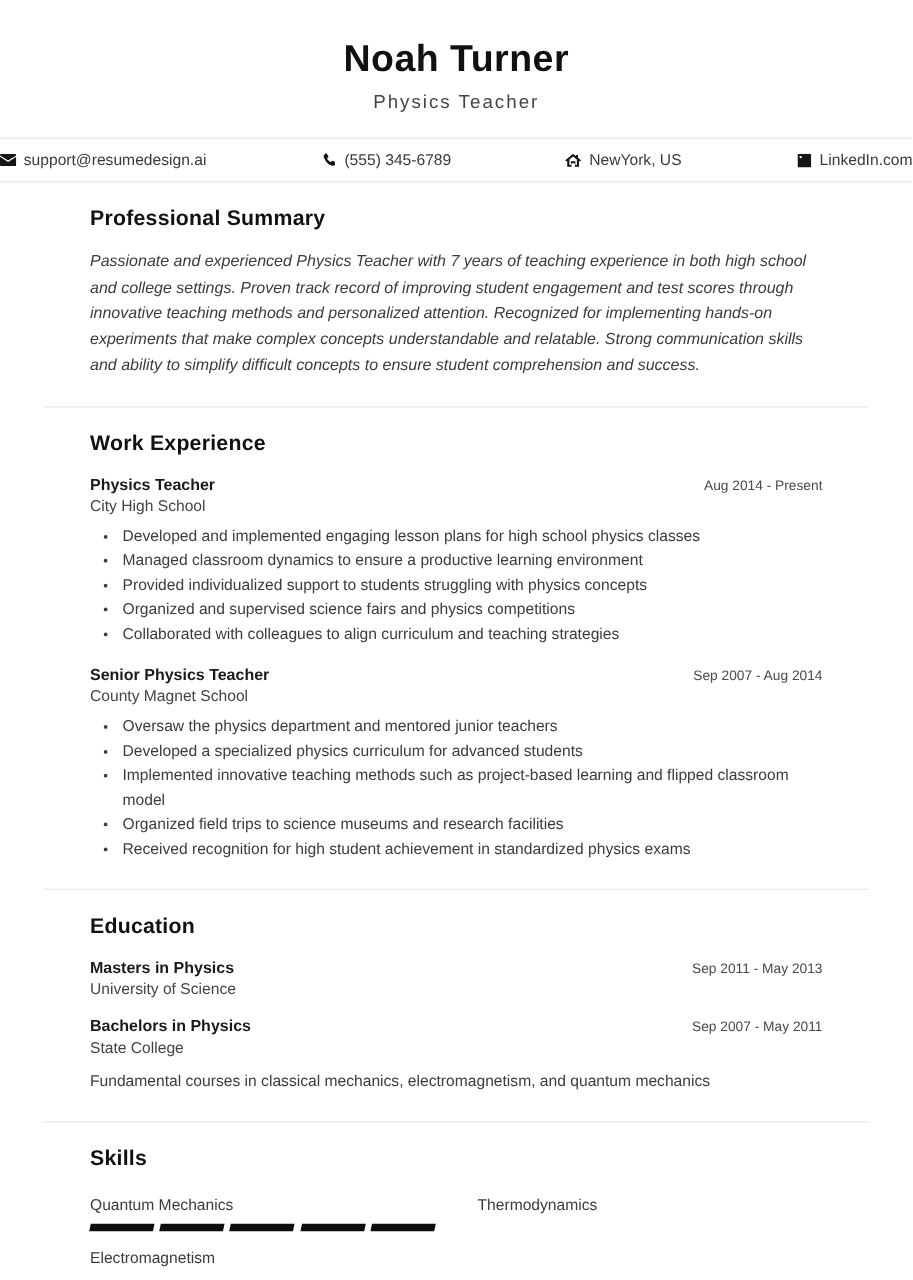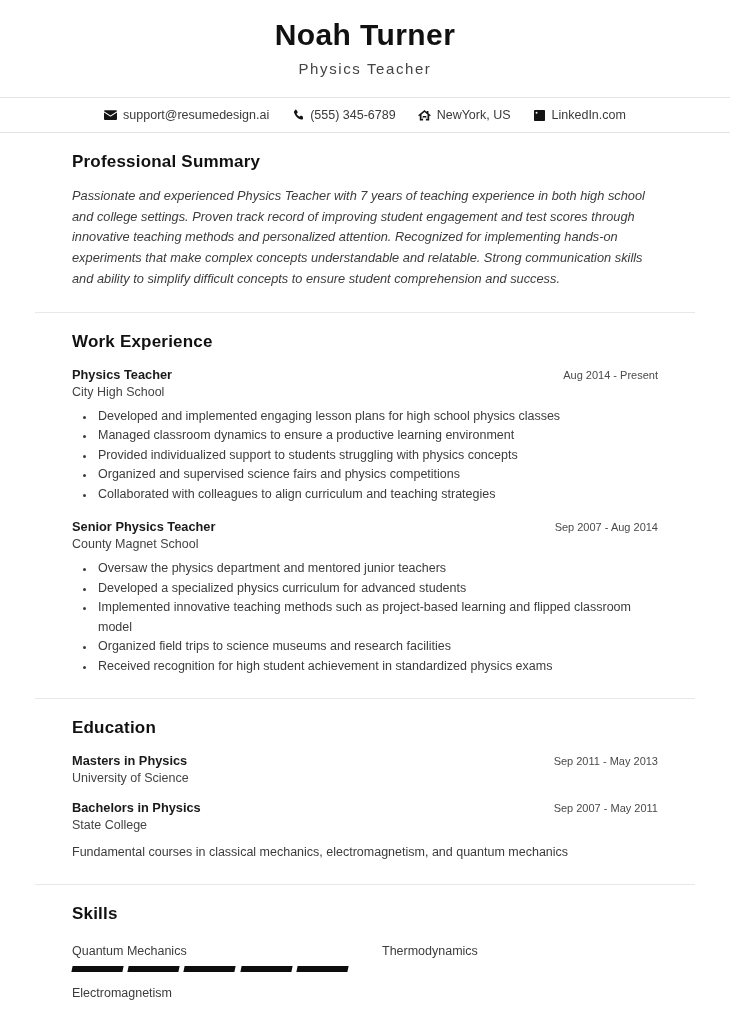--- a/index.html
+++ b/index.html
@@ -16,21 +16,21 @@
   .page {
     width: 730px;
     height: 1024px;
     background: #ffffff;
     position: relative;
     overflow: hidden;
   }
 
   
   .header {
-    padding: 17px 40px 20px 40px;
+    padding: 30px 40px 20px 40px;
     text-align: center;
   }
   .full-name {
     font-size: 30px;
     font-weight: 700;
     color: #111111;
     letter-spacing: 0.4px;
     line-height: 1.2;
     margin: 0;
   }
@@ -44,21 +44,21 @@
 
   .full-rule {
     height: 1px;
     width: 100%;
     background: #e4e4e4;
   }
 
   
   .contact-bar {
     display: flex;
-    justify-content: center;
+    justify-content: space-between;
     align-items: center;
     gap: 22px;
     padding: 10px 0 10px 0;
     flex-wrap: wrap;
   }
   .contact-item {
     display: flex;
     align-items: center;
     gap: 6px;
     font-size: 12.5px;

